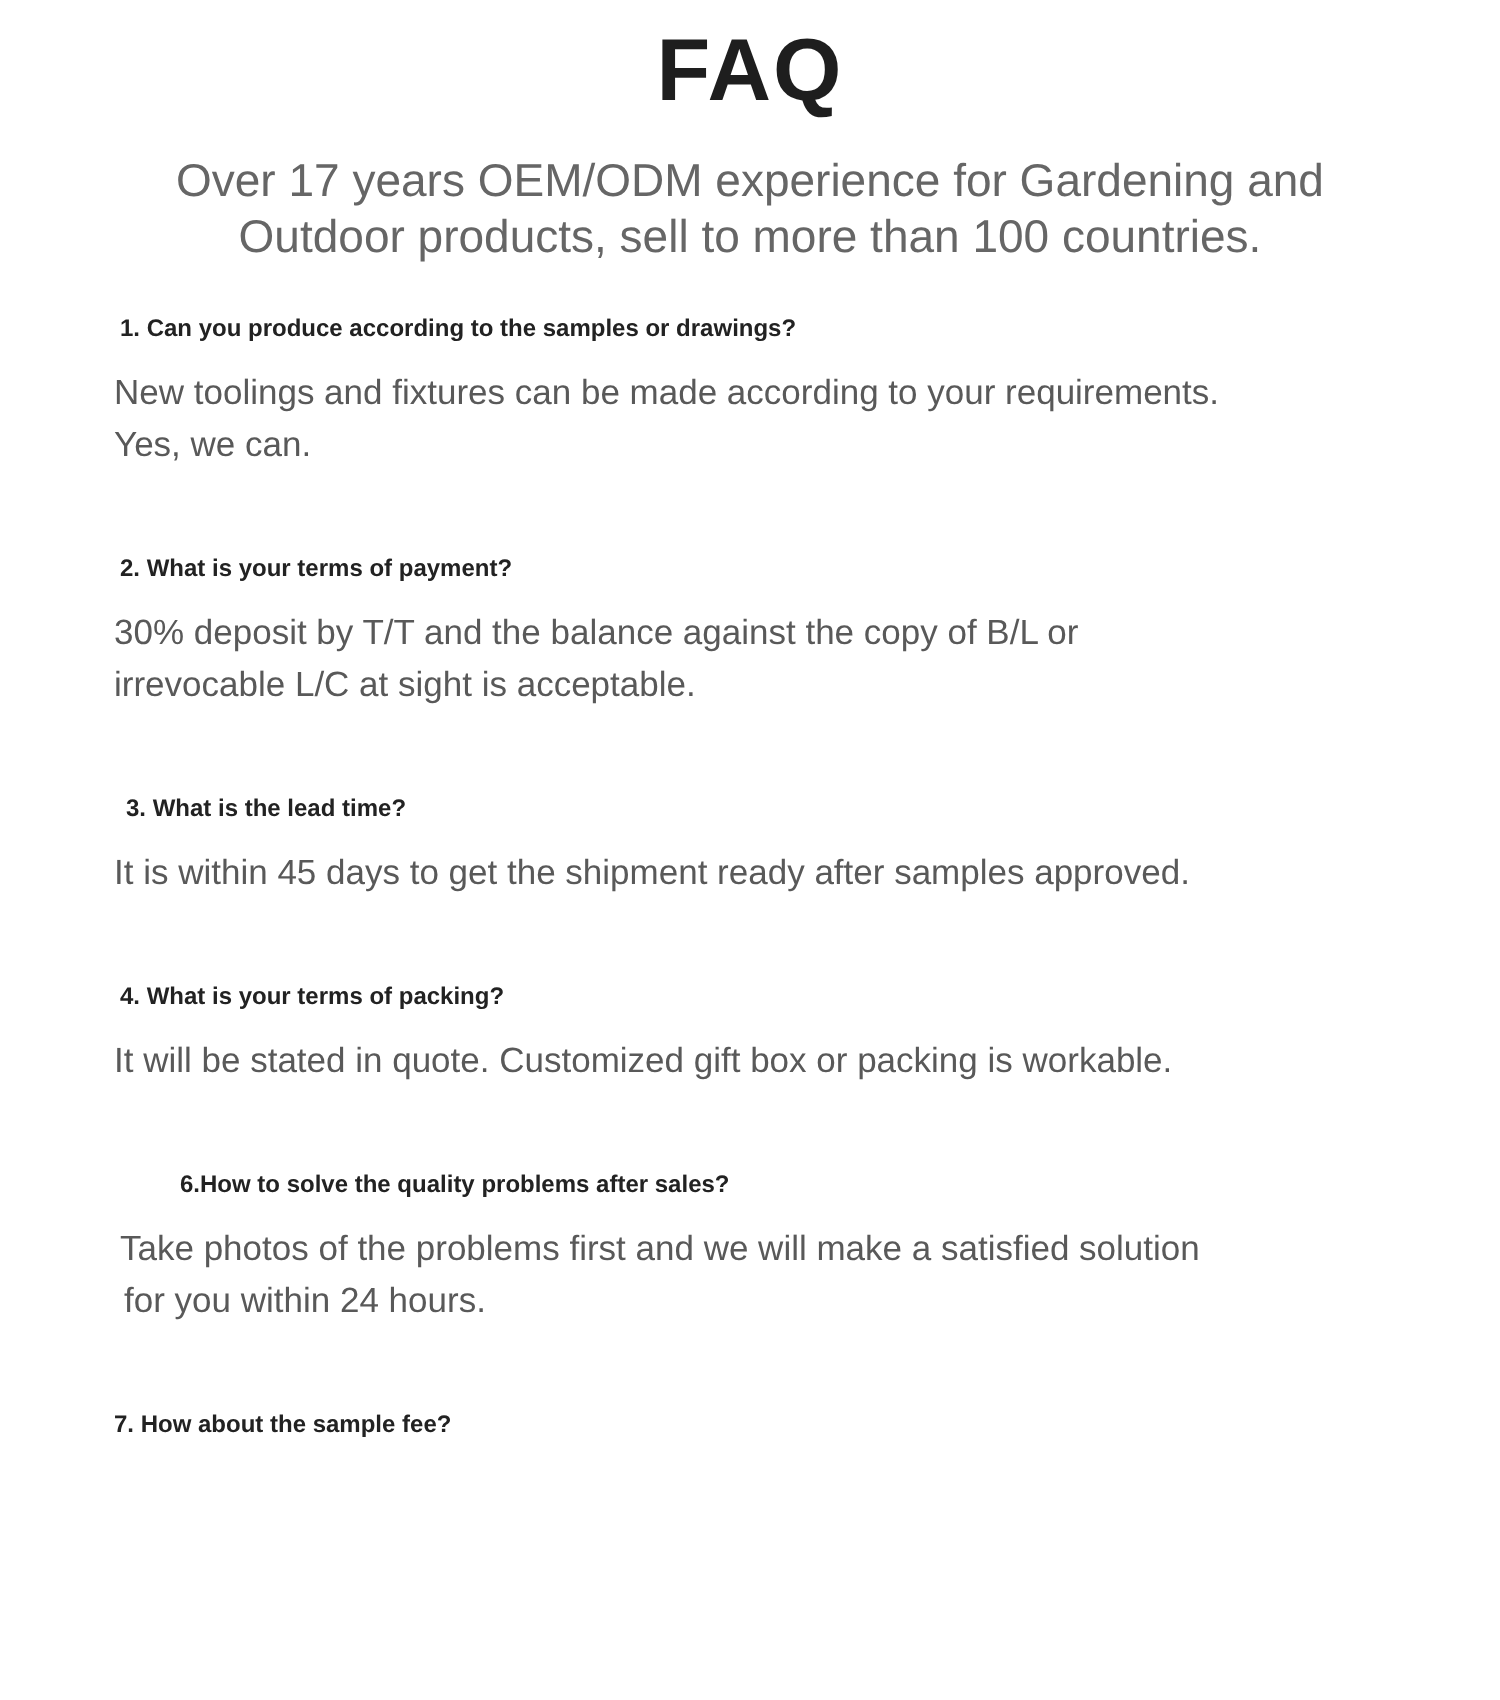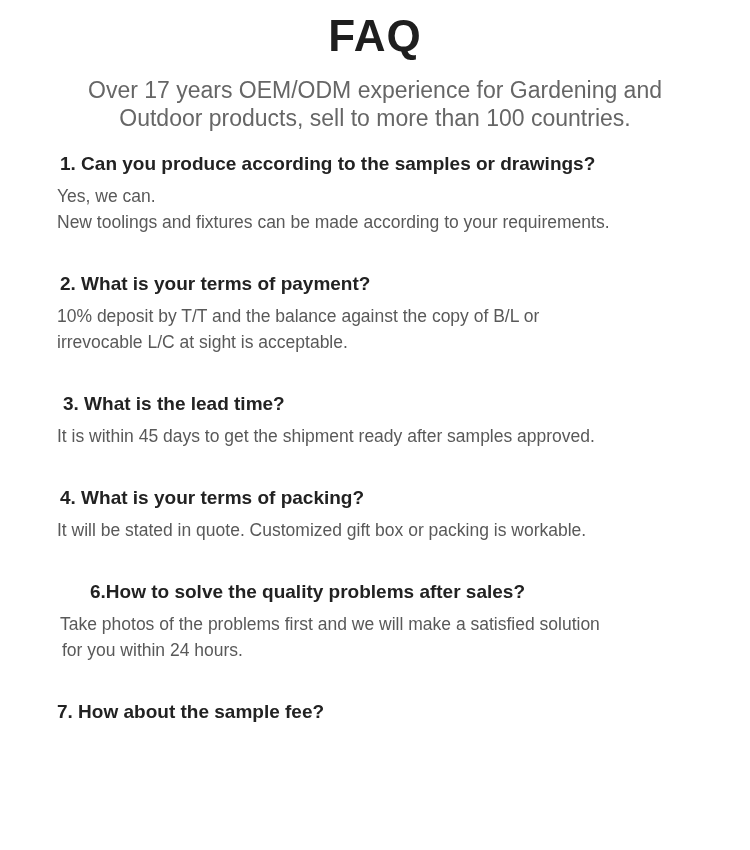--- a/index.html
+++ b/index.html
@@ -32,21 +32,21 @@
   }
   .faq-list {
     margin-top: 20px;
     padding-left: 57px;
     padding-right: 50px;
   }
   .faq-item {
     margin-bottom: 37px;
   }
   .question {
-    font-size: 19px;
+    font-size: 12px;
     font-weight: 700;
     color: #222222;
     line-height: 24px;
     margin-bottom: 7px;
     padding-left: 3px;
   }
   .answer-line {
     font-size: 17.5px;
     color: #595959;
     line-height: 26px;
@@ -62,27 +62,27 @@
 
   <div class="subtitle">
     <div>Over 17 years OEM/ODM experience for Gardening and</div>
     <div>Outdoor products, sell to more than 100 countries.</div>
   </div>
 
   <div class="faq-list">
 
     <div class="faq-item">
       <div class="question">1. Can you produce according to the samples or drawings?</div>
+      <div class="answer-line">New toolings and fixtures can be made according to your requirements.</div>
       <div class="answer-line">Yes, we can.</div>
-      <div class="answer-line">New toolings and fixtures can be made according to your requirements.</div>
     </div>
 
     <div class="faq-item">
       <div class="question">2. What is your terms of payment?</div>
-      <div class="answer-line">10% deposit by T/T and the balance against the copy of B/L or</div>
+      <div class="answer-line">30% deposit by T/T and the balance against the copy of B/L or</div>
       <div class="answer-line">irrevocable L/C at sight is acceptable.</div>
     </div>
 
     <div class="faq-item">
       <div class="question" style="padding-left:6px;">3. What is the lead time?</div>
       <div class="answer-line">It is within 45 days to get the shipment ready after samples approved.</div>
     </div>
 
     <div class="faq-item">
       <div class="question">4. What is your terms of packing?</div>

